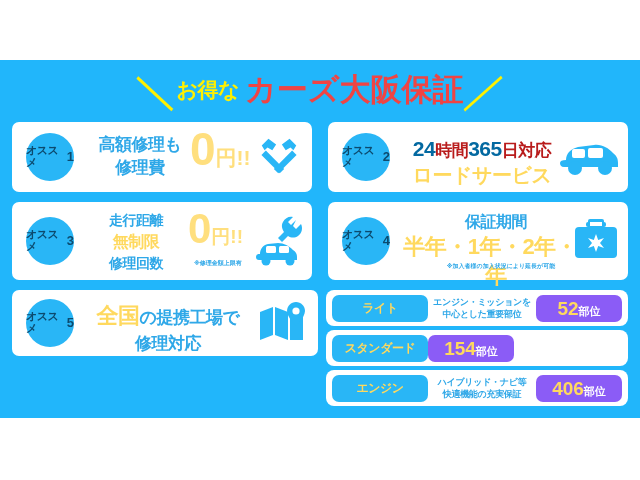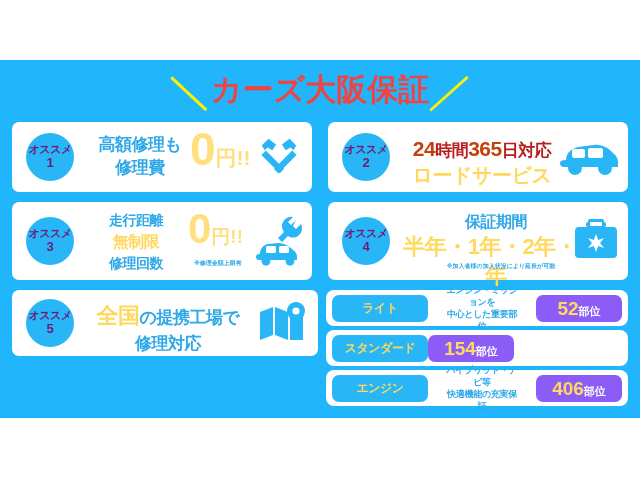--- a/index.html
+++ b/index.html
@@ -56,33 +56,33 @@
   
   .card {
     position: absolute;
     background: #ffffff;
     border-radius: 7px;
   }
   .badge {
     position: absolute;
     border-radius: 50%;
     background: #29b6f6;
-    color: #701a75;
-    display: flex;
-    flex-direction: column;
+    color: #0c4a6e;
+    display: flex;
+    flex-direction: row;
     align-items: center;
     justify-content: center;
     line-height: 1.05;
     font-weight: bold;
   }
   .badge .b-word { font-size: 11px; letter-spacing: -0.5px; }
   .badge .b-num  { font-size: 13px; }
 
   .blue  { color: #b91c1c; }
-  .yellow{ color: #c2410c; }
+  .yellow{ color: #0369a1; }
 
   .note {
     color: #2fa8e8;
     font-size: 6px;
     font-weight: bold;
     white-space: nowrap;
   }
 
   
   #card1 { left: 12px; top: 122px; width: 300px; height: 70px; }
@@ -164,21 +164,21 @@
   }
   .pill.small-label { font-size: 12px; }
   .plan-desc {
     flex: 1;
     text-align: center;
     color: #2fa8e8;
     font-size: 9px;
     font-weight: bold;
     line-height: 1.35;
     letter-spacing: -0.3px;
-    padding: 0 16px;
+    padding: 0 3px;
   }
   .count-pill {
     background: #8b5cf6;
     border-radius: 7px;
     height: 27px;
     width: 86px;
     display: flex;
     align-items: baseline;
     justify-content: center;
     flex: none;
@@ -198,20 +198,21 @@
 </style>
 </head>
 <body>
 
 <div class="canvas">
 
   <div class="cyan-field"></div>
 
   <div class="header">
     <span class="slash left">＼</span>
+    <span class="head-small">お得な</span>
     <span class="head-big">カーズ大阪保証</span>
     <span class="slash right">／</span>
   </div>
 
   <div class="card" id="card1">
     <div class="badge">
       <span class="b-word">オススメ</span>
       <span class="b-num">1</span>
     </div>
     <div class="txt">

